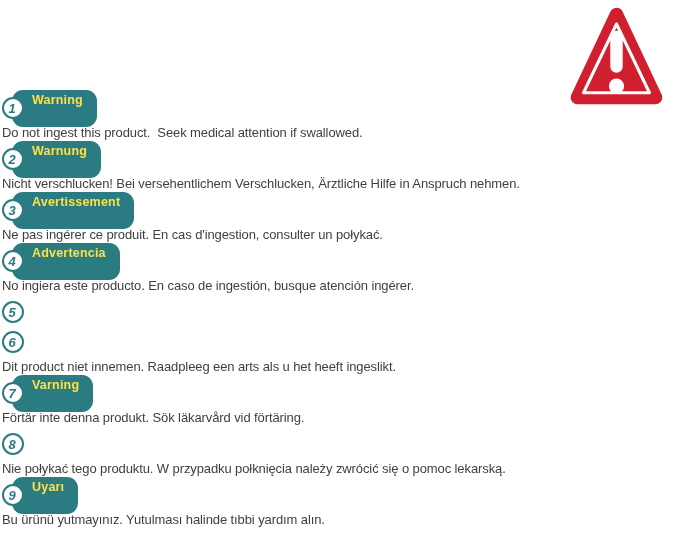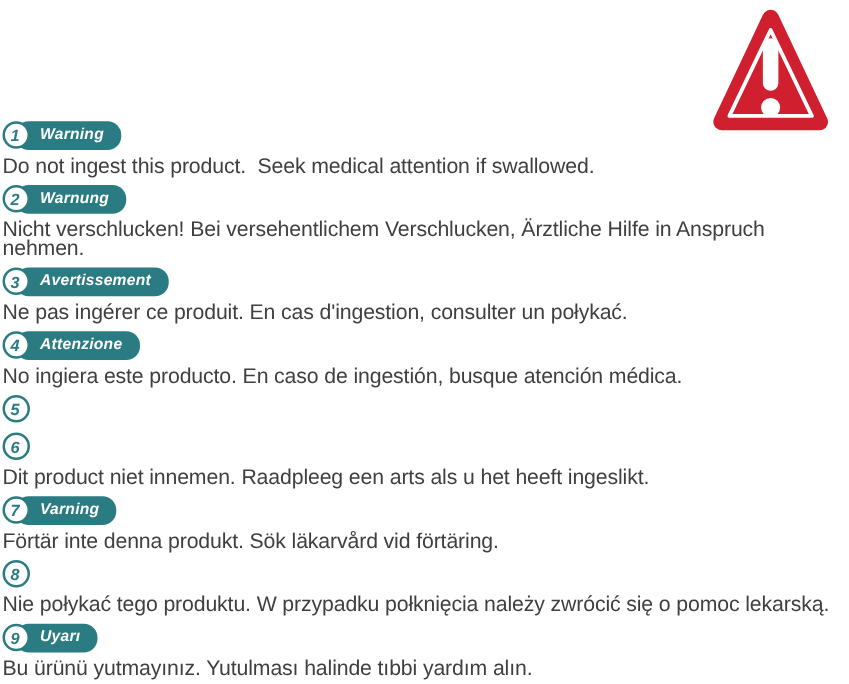--- a/index.html
+++ b/index.html
@@ -53,34 +53,33 @@
     display: flex;
     align-items: center;
     justify-content: center;
     position: relative;
     z-index: 2;
     padding-right: 2px;
   }
   .pill {
     margin-left: -12px;
     background: var(--accent);
-    color: #ffffff;
+    color: #fde047;
     font-weight: bold;
     font-size: 12.5px;
     line-height: 21px;
-    height: 23px;
+    height: 37px;
     padding: 0 14px 0 20px;
     border-radius: 11px;
     letter-spacing: 0.2px;
     white-space: nowrap;
-    font-style: italic;
   }
   .body-text {
     margin: 0;
-    font-size: 17px;
+    font-size: 13px;
     line-height: 15px;
     color: var(--body-text);
     letter-spacing: -0.1px;
     white-space: pre-wrap;
   }
 </style>
 </head>
 <body>
 
 <div class="page">
@@ -123,23 +122,23 @@
       <span class="pill">Avertissement</span>
     </div>
     <p class="body-text">Ne pas ingérer ce produit. En cas d'ingestion, consulter un połykać.</p>
   </section>
 
   <section class="warning-section">
     <div class="pill-row">
       <span class="num-circle">
             <i>4</i>
           </span>
-      <span class="pill">Attenzione</span>
+      <span class="pill">Advertencia</span>
     </div>
-    <p class="body-text">No ingiera este producto. En caso de ingestión, busque atención médica.</p>
+    <p class="body-text">No ingiera este producto. En caso de ingestión, busque atención ingérer.</p>
   </section>
 
   <section class="warning-section">
     <div class="pill-row">
       <span class="num-circle">
             <i>5</i>
           </span>
     </div>
   </section>
 

